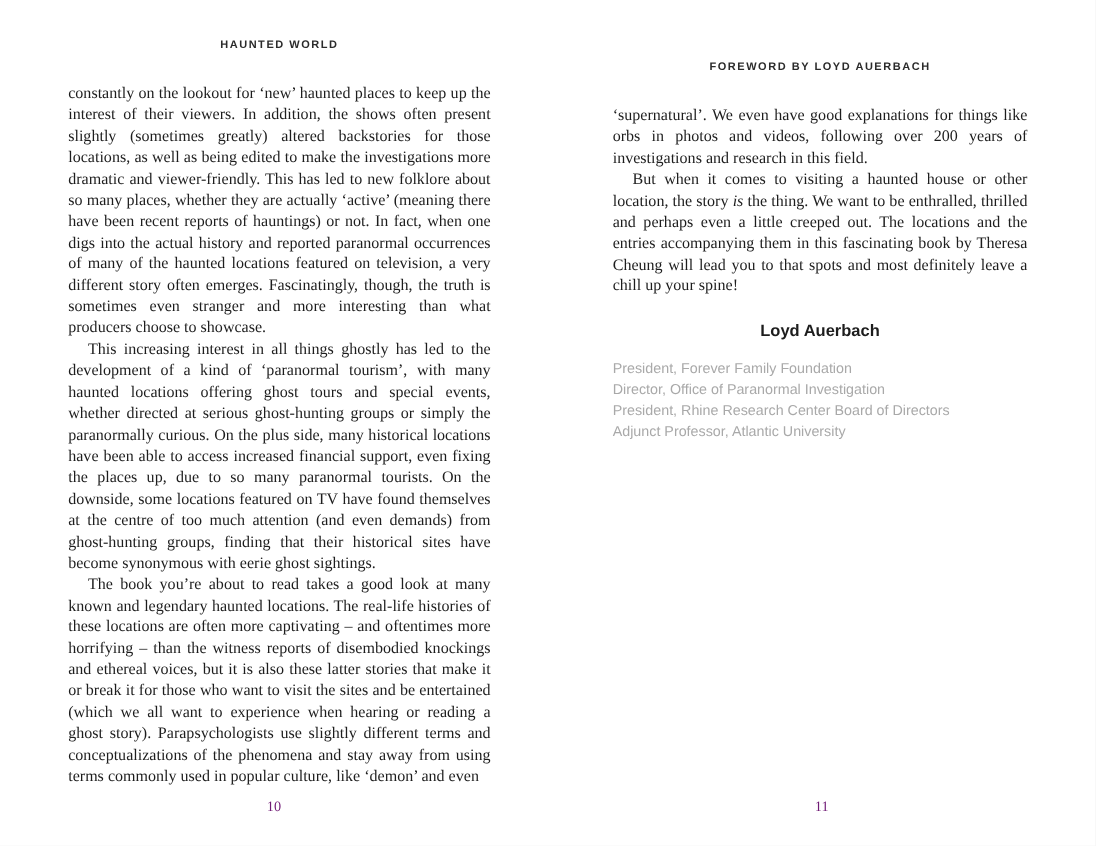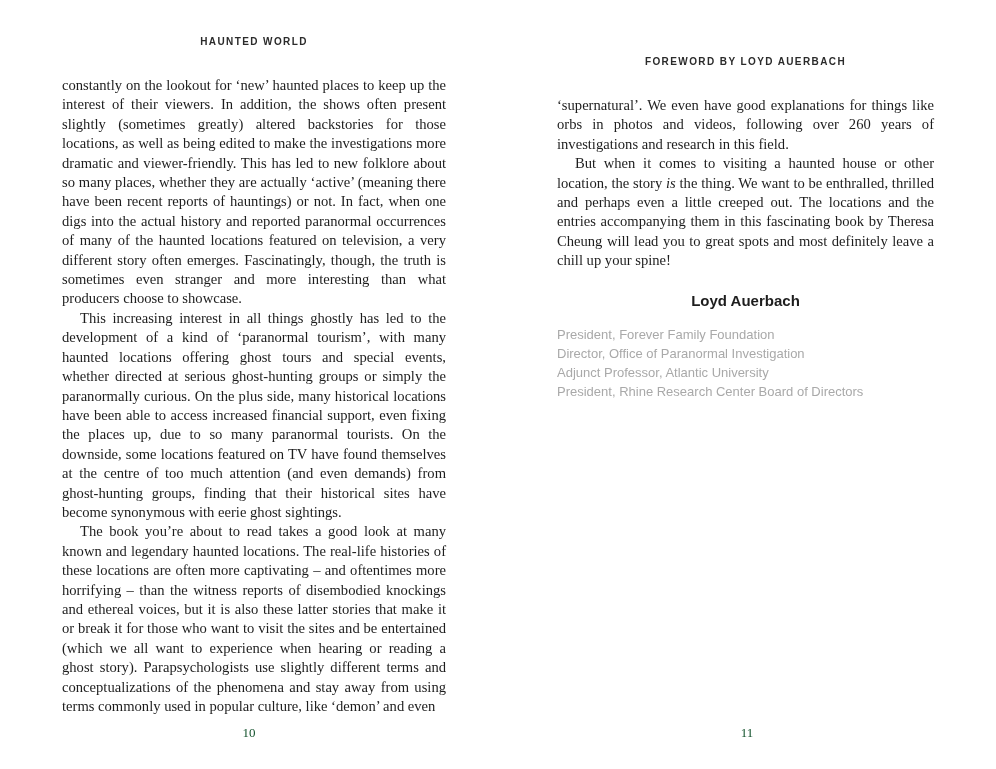--- a/index.html
+++ b/index.html
@@ -74,47 +74,47 @@
     color: #a9a9a9;
   }
   .page-number {
     position: absolute;
     left: 0;
     right: 0;
     bottom: 28px;
     text-align: center;
     font-family: "Liberation Serif", serif;
     font-size: 13px;
-    color: #14532d;
+    color: #701a75;
   }
 </style>
 </head>
 <body>
 
 <div class="spread">
 
   <div class="page">
     <div class="page-inner-left">
       <div class="running-header">HAUNTED WORLD</div>
       <p class="para no-indent">constantly on the lookout for ‘new’ haunted places to keep up the interest of their viewers. In addition, the shows often present slightly (sometimes greatly) altered backstories for those locations, as well as being edited to make the investigations more dramatic and viewer-friendly. This has led to new folklore about so many places, whether they are actually ‘active’ (meaning there have been recent reports of hauntings) or not. In fact, when one digs into the actual history and reported paranormal occurrences of many of the haunted locations featured on television, a very different story often emerges. Fascinatingly, though, the truth is sometimes even stranger and more interesting than what producers choose to showcase.</p>
       <p class="para">This increasing interest in all things ghostly has led to the development of a kind of ‘paranormal tourism’, with many haunted locations offering ghost tours and special events, whether directed at serious ghost-hunting groups or simply the paranormally curious. On the plus side, many historical locations have been able to access increased financial support, even fixing the places up, due to so many paranormal tourists. On the downside, some locations featured on TV have found themselves at the centre of too much attention (and even demands) from ghost-hunting groups, finding that their historical sites have become synonymous with eerie ghost sightings.</p>
       <p class="para">The book you’re about to read takes a good look at many known and legendary haunted locations. The real-life histories of these locations are often more captivating – and oftentimes more horrifying – than the witness reports of disembodied knockings and ethereal voices, but it is also these latter stories that make it or break it for those who want to visit the sites and be entertained (which we all want to experience when hearing or reading a ghost story). Parapsychologists use slightly different terms and conceptualizations of the phenomena and stay away from using terms commonly used in popular culture, like ‘demon’ and even</p>
     </div>
     <div class="page-number">10</div>
   </div>
 
   <div class="page">
     <div class="page-inner-right">
       <div class="running-header">FOREWORD BY LOYD AUERBACH</div>
-      <p class="para no-indent">‘supernatural’. We even have good explanations for things like orbs in photos and videos, following over 260 years of investigations and research in this field.</p>
-      <p class="para"><span>But when it comes to visiting a haunted house or other location, the story </span><em>is</em><span> the thing. We want to be enthralled, thrilled and perhaps even a little creeped out. The locations and the entries accompanying them in this fascinating book by Theresa Cheung will lead you to great spots and most definitely leave a chill up your spine!</span></p>
+      <p class="para no-indent">‘supernatural’. We even have good explanations for things like orbs in photos and videos, following over 200 years of investigations and research in this field.</p>
+      <p class="para"><span>But when it comes to visiting a haunted house or other location, the story </span><em>is</em><span> the thing. We want to be enthralled, thrilled and perhaps even a little creeped out. The locations and the entries accompanying them in this fascinating book by Theresa Cheung will lead you to that spots and most definitely leave a chill up your spine!</span></p>
       <div class="signature">Loyd Auerbach</div>
       <div class="credentials">
         <div class="credential-line">President, Forever Family Foundation</div>
         <div class="credential-line">Director, Office of Paranormal Investigation</div>
+        <div class="credential-line">President, Rhine Research Center Board of Directors</div>
         <div class="credential-line">Adjunct Professor, Atlantic University</div>
-        <div class="credential-line">President, Rhine Research Center Board of Directors</div>
       </div>
     </div>
     <div class="page-number">11</div>
   </div>
 
 </div>
 
 </body></html>

